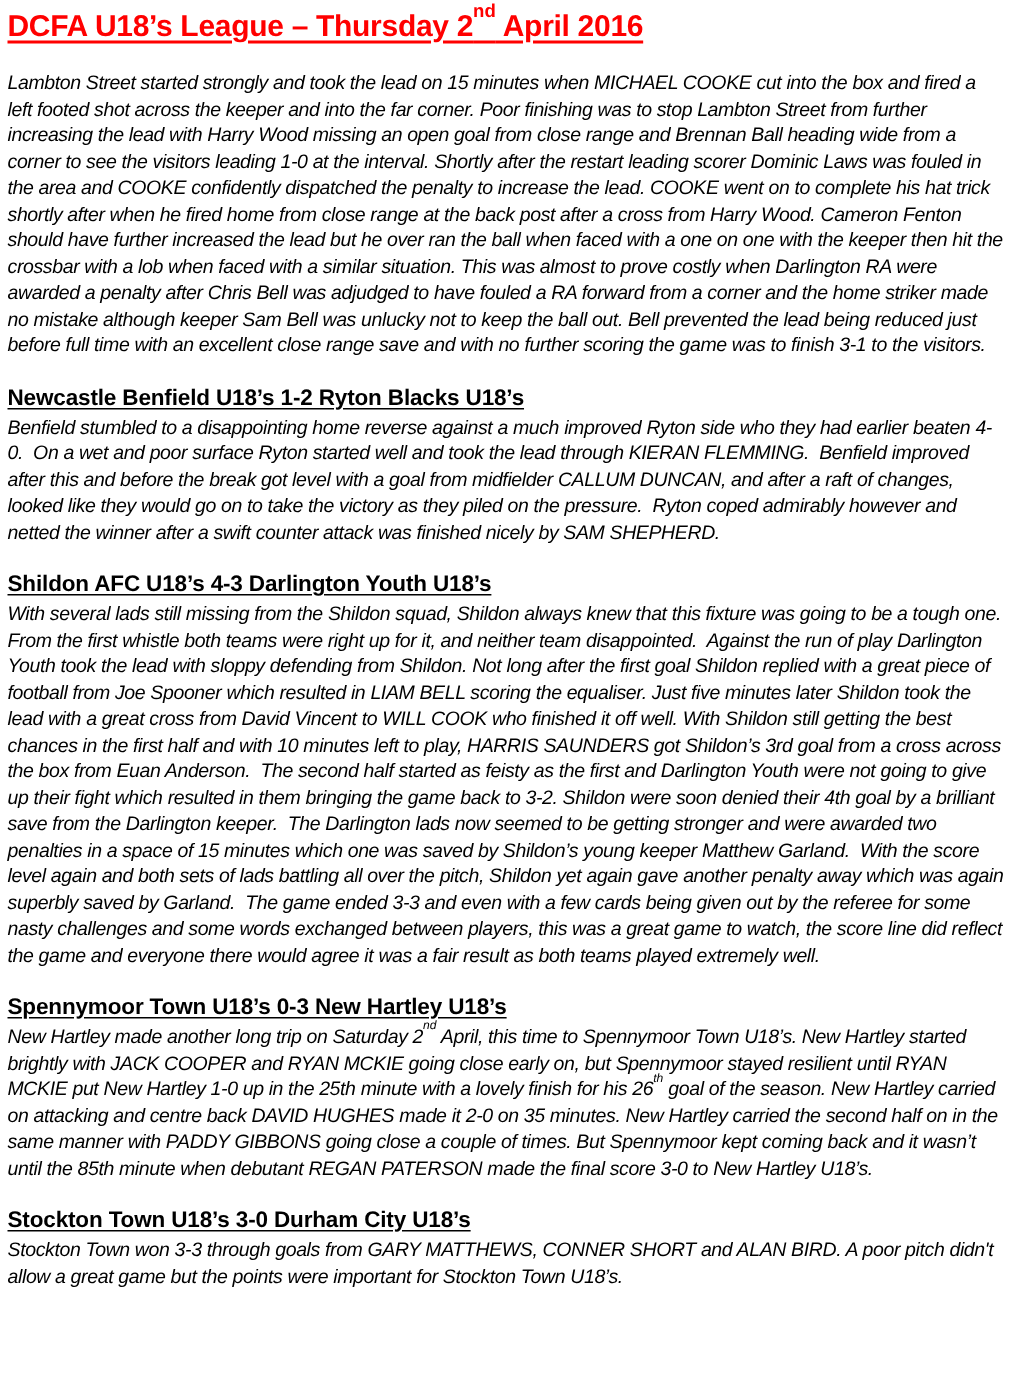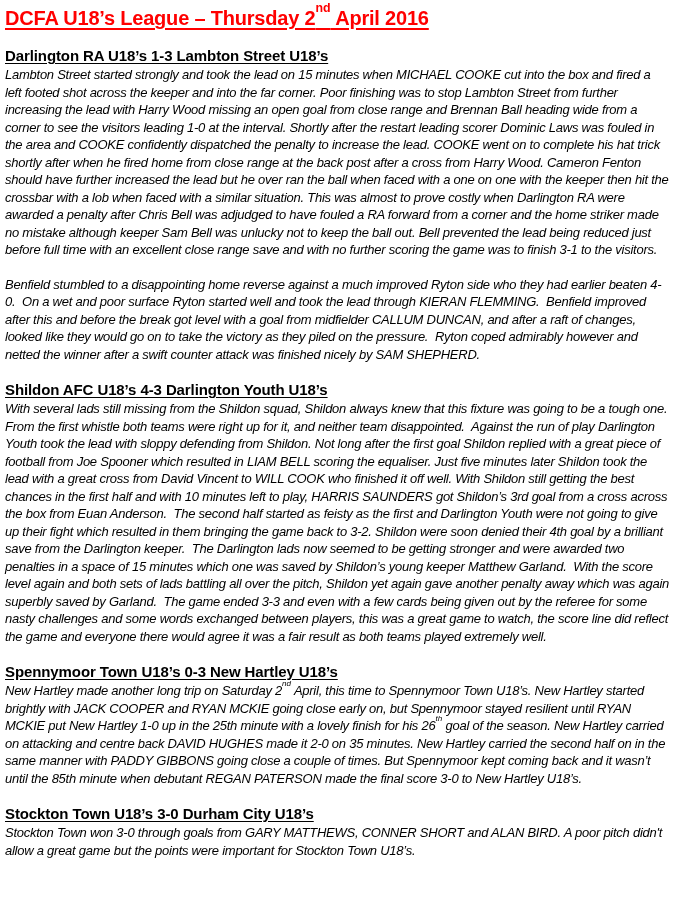--- a/index.html
+++ b/index.html
@@ -56,39 +56,39 @@
   }
 </style>
 </head>
 <body>
 
 <main class="page">
 
   <h1 class="doc-title" style="color: rgb(255, 0, 0);"><span>DCFA U18’s League – Thursday 2</span><sup>nd</sup><span> April 2016</span></h1>
 
   <section class="match">
-    <h2 class="match-heading">Darlington RA U18’s 1-3 Lambton Street U18’s</h2>
     <p class="report"><span>Lambton Street started strongly and took the lead on 15 minutes when </span><b>MICHAEL COOKE</b><span> cut into the box and fired a left footed shot across the keeper and into the far corner. Poor finishing was to stop Lambton Street from further increasing the lead with Harry Wood missing an open goal from close range and Brennan Ball heading wide from a corner to see the visitors leading 1-0 at the interval. Shortly after the restart leading scorer Dominic Laws was fouled in the area and </span><b>COOKE</b><span> confidently dispatched the penalty to increase the lead. </span><b>COOKE</b><span> went on to complete his hat trick shortly after when he fired home from close range at the back post after a cross from Harry Wood. Cameron Fenton should have further increased the lead but he over ran the ball when faced with a one on one with the keeper then hit the crossbar with a lob when faced with a similar situation. This was almost to prove costly when Darlington RA were awarded a penalty after Chris Bell was adjudged to have fouled a RA forward from a corner and the home striker made no mistake although keeper Sam Bell was unlucky not to keep the ball out. Bell prevented the lead being reduced just before full time with an excellent close range save and with no further scoring the game was to finish 3-1 to the visitors.</span></p>
   </section>
 
   <section class="match">
+    <h2 class="match-heading">Newcastle Benfield U18’s 1-2 Ryton Blacks U18’s</h2>
     <p class="report"><span>Benfield stumbled to a disappointing home reverse against a much improved Ryton side who they had earlier beaten 4-0.  On a wet and poor surface Ryton started well and took the lead through </span><b>KIERAN FLEMMING.</b><span>  Benfield improved after this and before the break got level with a goal from midfielder </span><b>CALLUM DUNCAN</b><span>, and after a raft of changes, looked like they would go on to take the victory as they piled on the pressure.  Ryton coped admirably however and netted the winner after a swift counter attack was finished nicely by </span><b>SAM SHEPHERD.</b></p>
   </section>
 
   <section class="match">
     <h2 class="match-heading">Shildon AFC U18’s 4-3 Darlington Youth U18’s</h2>
     <p class="report"><span>With several lads still missing from the Shildon squad, Shildon always knew that this fixture was going to be a tough one. From the first whistle both teams were right up for it, and neither team disappointed.  Against the run of play Darlington Youth took the lead with sloppy defending from Shildon. Not long after the first goal Shildon replied with a great piece of football from Joe Spooner which resulted in </span><b>LIAM BELL</b><span> scoring the equaliser. Just five minutes later Shildon took the lead with a great cross from David Vincent to </span><b>WILL COOK</b><span> who finished it off well. With Shildon still getting the best chances in the first half and with 10 minutes left to play, </span><b>HARRIS SAUNDERS</b><span> got Shildon’s 3rd goal from a cross across the box from Euan Anderson.  The second half started as feisty as the first and Darlington Youth were not going to give up their fight which resulted in them bringing the game back to 3-2. Shildon were soon denied their 4th goal by a brilliant save from the Darlington keeper.  The Darlington lads now seemed to be getting stronger and were awarded two penalties in a space of 15 minutes which one was saved by Shildon’s young keeper Matthew Garland.  With the score level again and both sets of lads battling all over the pitch, Shildon yet again gave another penalty away which was again superbly saved by Garland.  The game ended 3-3 and even with a few cards being given out by the referee for some nasty challenges and some words exchanged between players, this was a great game to watch, the score line did reflect the game and everyone there would agree it was a fair result as both teams played extremely well.</span></p>
   </section>
 
   <section class="match">
   </section>
 
   <section class="match">
     <h2 class="match-heading">Spennymoor Town U18’s 0-3 New Hartley U18’s</h2>
     <p class="report"><span>New Hartley made another long trip on Saturday 2</span><sup>nd</sup><span> April, this time to Spennymoor Town U18’s. New Hartley started brightly with JACK COOPER and RYAN MCKIE going close early on, but Spennymoor stayed resilient until </span><b>RYAN MCKIE</b><span> put New Hartley 1-0 up in the 25th minute with a lovely finish for his 26</span><sup>th</sup><span> goal of the season. New Hartley carried on attacking and centre back </span><b>DAVID HUGHES</b><span> made it 2-0 on 35 minutes. New Hartley carried the second half on in the same manner with PADDY GIBBONS going close a couple of times. But Spennymoor kept coming back and it wasn’t until the 85th minute when debutant </span><b>REGAN PATERSON</b><span> made the final score 3-0 to New Hartley U18’s.</span></p>
   </section>
 
   <section class="match">
     <h2 class="match-heading">Stockton Town U18’s 3-0 Durham City U18’s</h2>
-    <p class="report"><span>Stockton Town won 3-0 through goals from </span><b>GARY MATTHEWS,</b><span> </span><b>CONNER SHORT</b><span> and </span><b>ALAN BIRD.</b><span> A poor pitch didn't allow a great game but the points were important for Stockton Town U18’s.</span></p>
+    <p class="report"><span>Stockton Town won 3-3 through goals from </span><b>GARY MATTHEWS,</b><span> </span><b>CONNER SHORT</b><span> and </span><b>ALAN BIRD.</b><span> A poor pitch didn't allow a great game but the points were important for Stockton Town U18’s.</span></p>
   </section>
 
 </main>
 
 </body></html>

